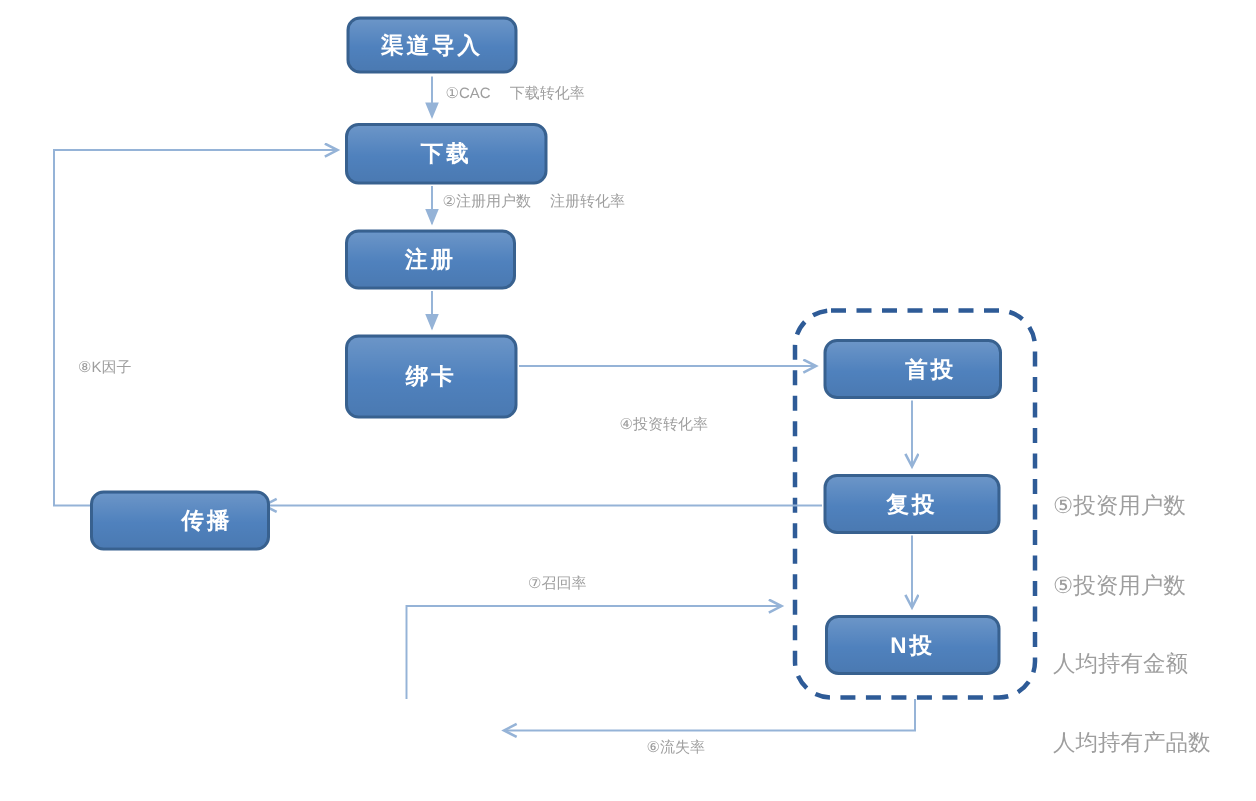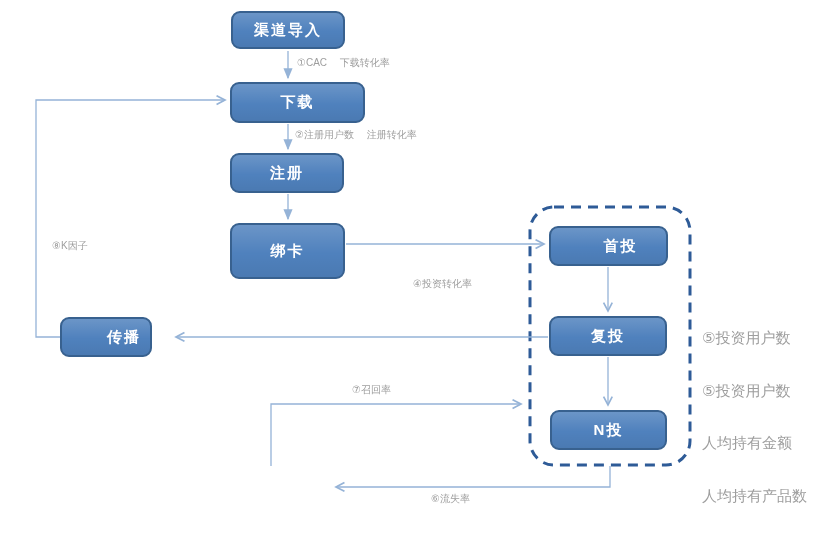--- a/index.html
+++ b/index.html
@@ -98,21 +98,21 @@
   <div class="node" style="left:230px; top:153px; width:114px; height:40px;">注册</div>
 
   <div class="node" style="left:230px; top:223px; width:115px; height:56px;">绑卡</div>
 
   <div class="node" style="left:549px; top:226px; width:119px; height:40px;padding-left:24px;">首投</div>
 
   <div class="node" style="left:549px; top:316px; width:118px; height:40px;">复投</div>
 
   <div class="node" style="left:550px; top:410px; width:117px; height:40px;">N投</div>
 
-  <div class="node" style="left:60px; top:317px; width:92px; height:40px;padding-left:36px;">传播</div>
+  <div class="node" style="left:60px; top:327px; width:120px; height:40px;padding-left:36px;">传播</div>
 
 
   <div class="lbl" style="left:297px; top:57px;">①CAC　 下载转化率</div>
 
   <div class="lbl" style="left:295px; top:129px;">②注册用户数　 注册转化率</div>
 
 
   <div class="lbl" style="left:413px; top:242px;margin-top:36px;">④投资转化率</div>
 
   <div class="metrics-block" style="left:702px; top:294px;">

